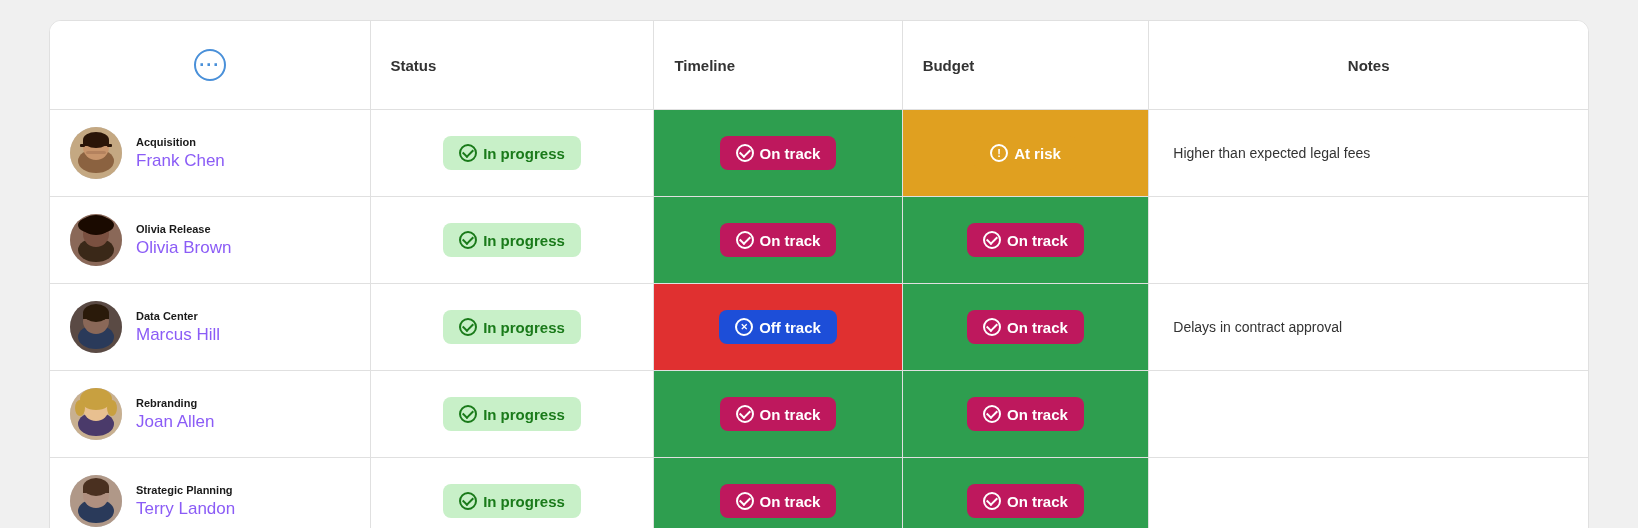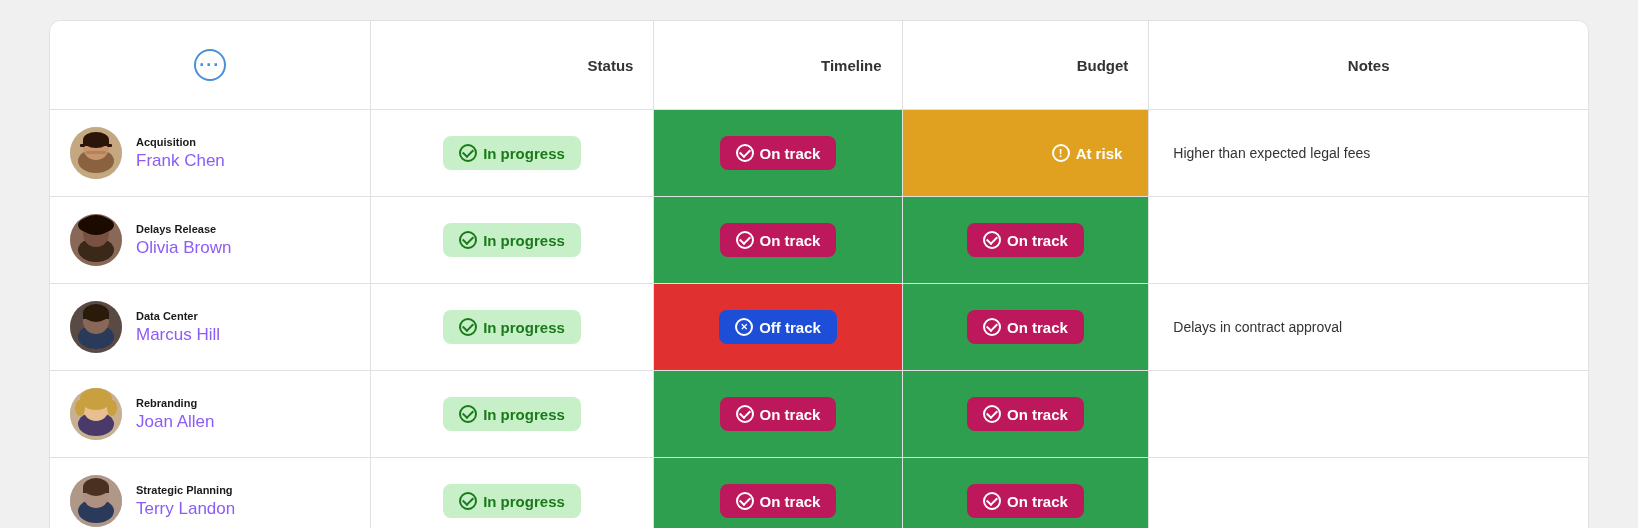--- a/index.html
+++ b/index.html
@@ -30,21 +30,21 @@
 
     thead tr {
       border-bottom: 1.5px solid #e0e0e0;
     }
 
     th {
       padding: 14px 20px;
       font-weight: 600;
       font-size: 15px;
       color: #333;
-      text-align: right;
+      text-align: left;
       background: #fff;
     }
 
     th:first-child {
       text-align: center;
       width: 320px;
     }
 
     th.notes-col {
       text-align: center;
@@ -265,42 +265,42 @@
       <span class="icon-circle icon-check" style="border-color:#1a7a1a;color:#1a7a1a;"></span>
       <span>In progress</span>
     </span>
   </td>
           <td class="cell-dark-green" style="text-align: center; padding: 0px 10px; border-right: 1.5px solid rgb(224, 224, 224);">
     <span class="badge badge-dark-green">
       <span class="icon-circle icon-check" style="border-color:#fff;color:#fff;"></span>
       <span>On track</span>
     </span>
   </td>
-          <td class="cell-amber" style="text-align: right; padding: 0px 10px; border-right: 1.5px solid rgb(224, 224, 224);">
+          <td class="cell-amber" style="text-align: center; padding: 0px 10px; border-right: 1.5px solid rgb(224, 224, 224);">
     <span class="badge badge-amber">
       <span class="icon-circle icon-exclaim" style="border-color:#fff;color:#fff;"></span>
       <span>At risk</span>
     </span>
   </td>
           <td class="notes-cell"><span>Higher than expected legal fees</span></td>
         </tr>
         <tr>
           <td style="border-right: 1.5px solid rgb(224, 224, 224);">
     <div class="project-cell">
       <div class="avatar">
         <svg viewBox="0 0 52 52" xmlns="http://www.w3.org/2000/svg">
       <rect width="52" height="52" fill="#8a6858"></rect>
       <ellipse cx="26" cy="36" rx="18" ry="12" fill="#3a2818"></ellipse>
       <circle cx="26" cy="20" r="13" fill="#7a5040"></circle>
       <ellipse cx="26" cy="11" rx="15" ry="10" fill="#1a0a00"></ellipse>
       <ellipse cx="26" cy="11" rx="18" ry="9" fill="#1a0a00"></ellipse>
     </svg>
       </div>
       <div class="project-info">
-        <span class="project-name">Delays Release</span>
+        <span class="project-name">Olivia Release</span>
         <span class="project-owner">Olivia Brown</span>
       </div>
     </div>
   </td>
           <td style="text-align: center; padding: 0px 10px; border-right: 1.5px solid rgb(224, 224, 224);">
     <span class="badge badge-light-green">
       <span class="icon-circle icon-check" style="border-color:#1a7a1a;color:#1a7a1a;"></span>
       <span>In progress</span>
     </span>
   </td>

